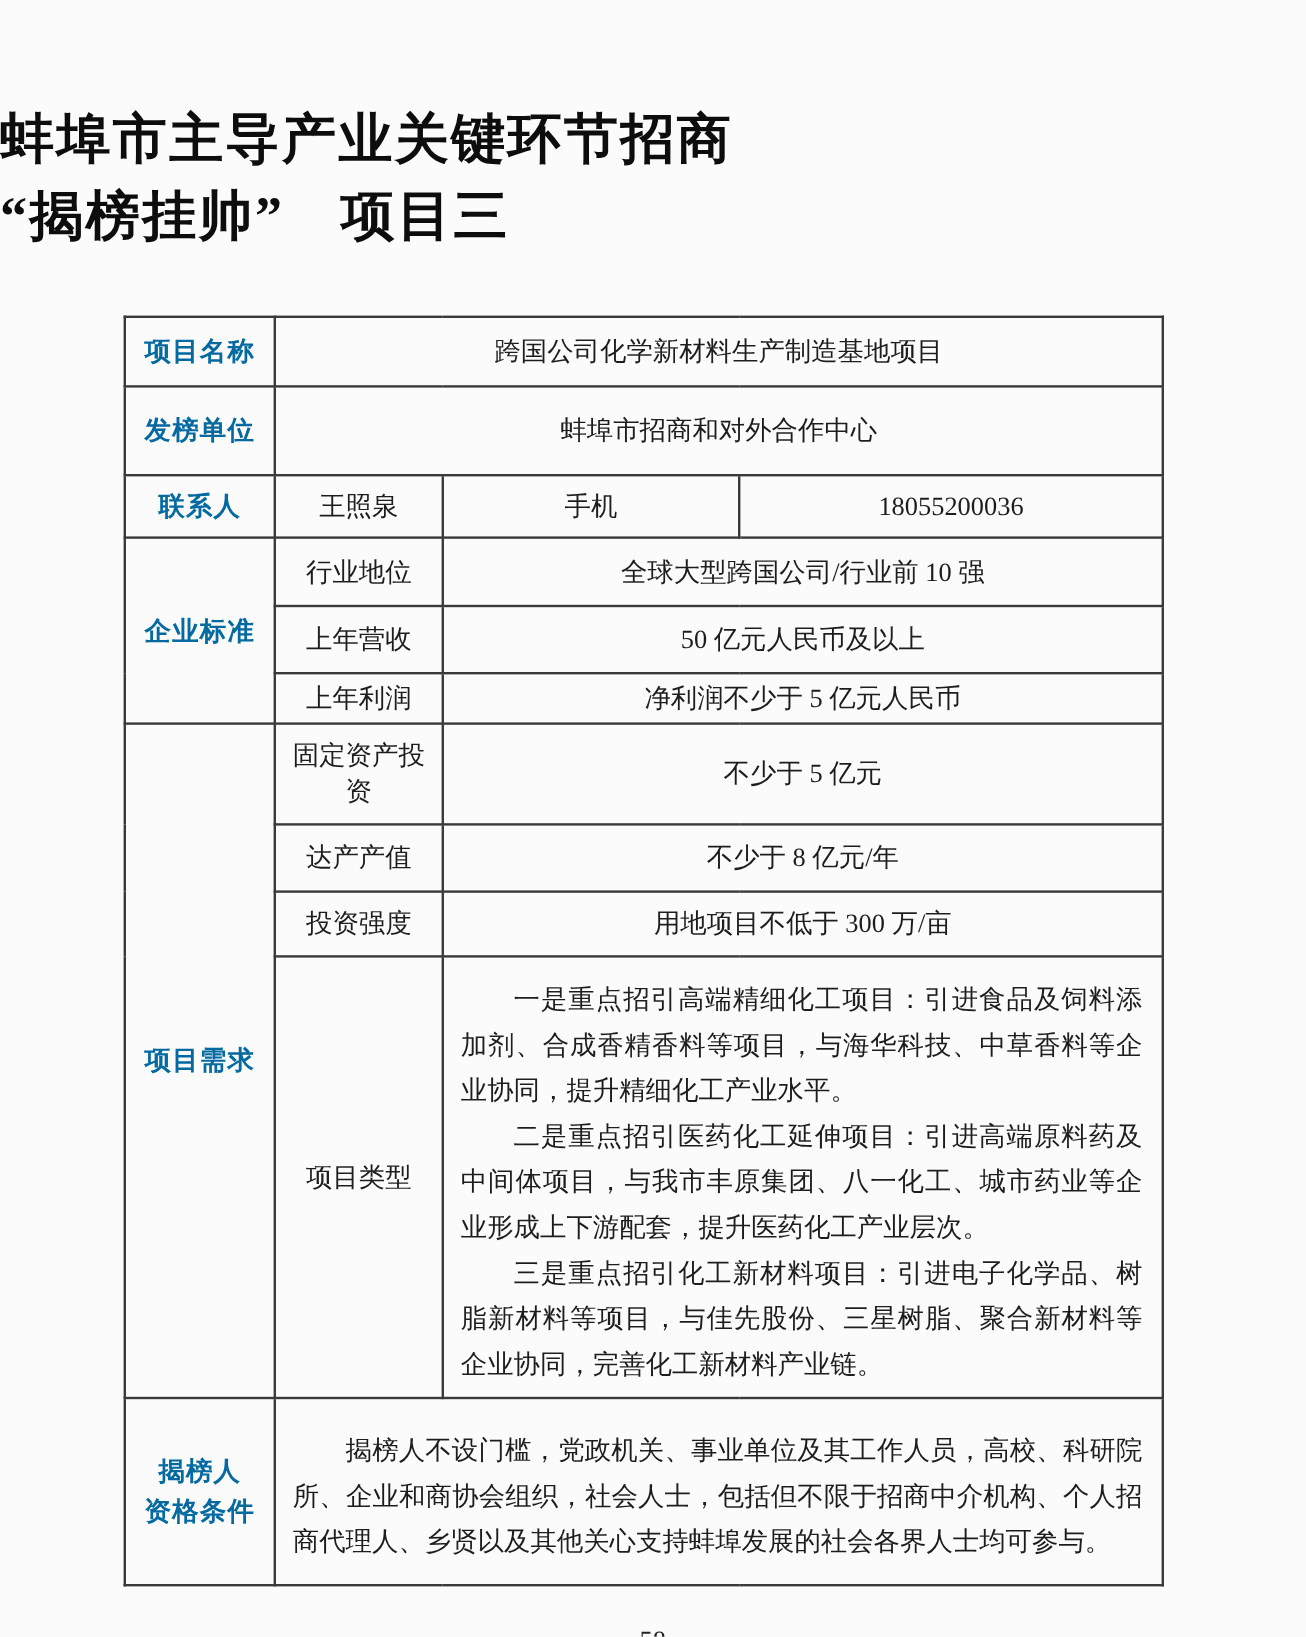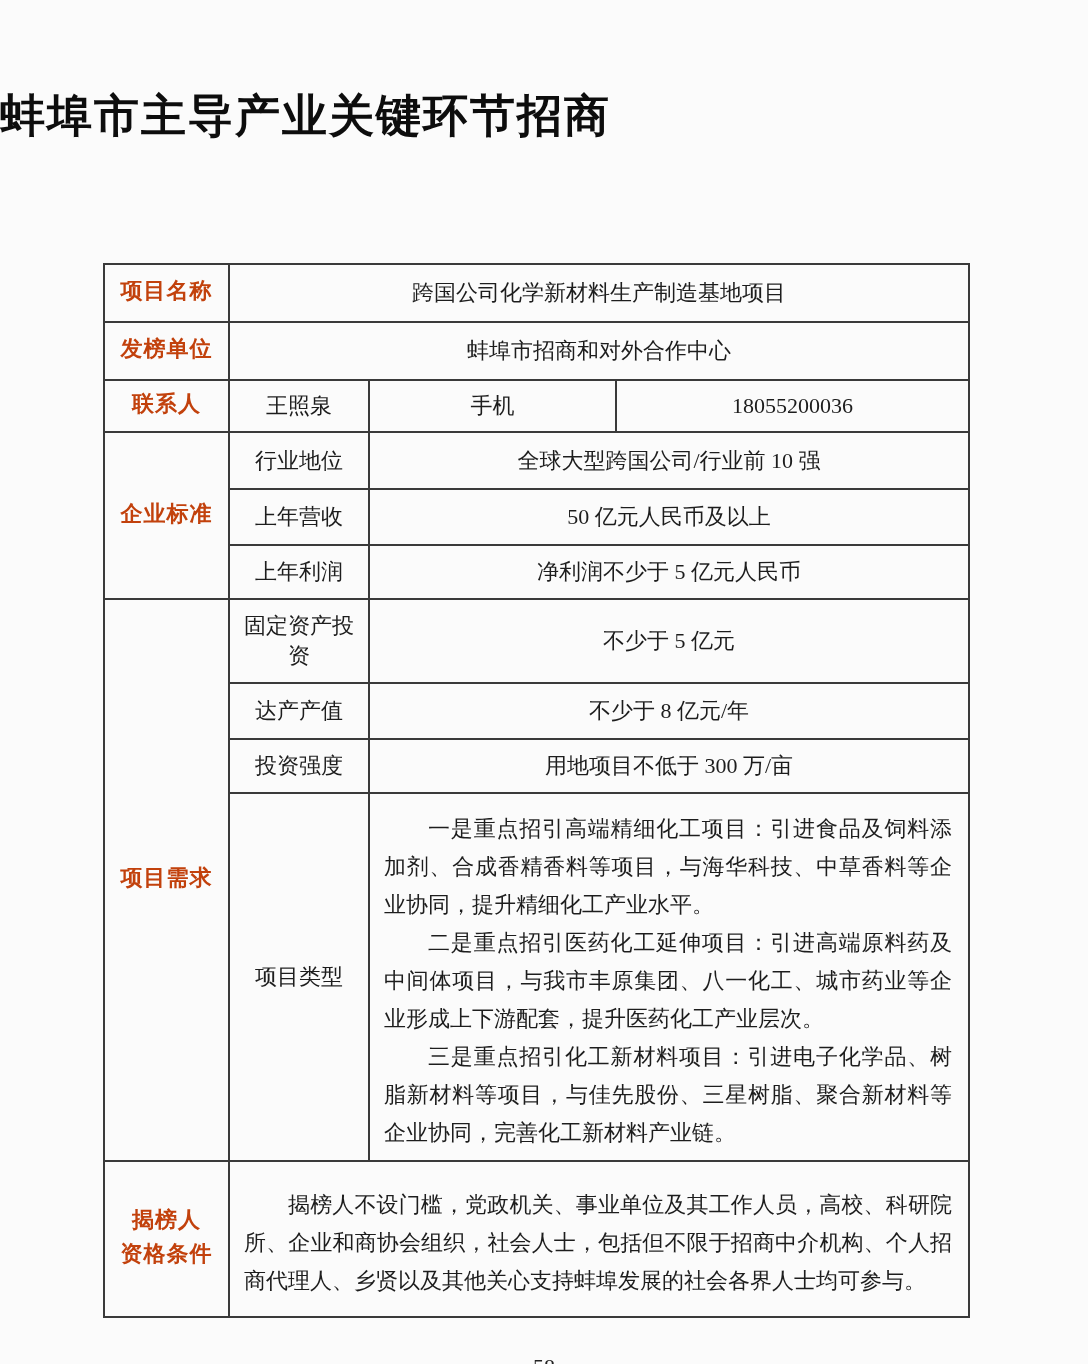--- a/index.html
+++ b/index.html
@@ -33,24 +33,24 @@
     border:2px solid #3a3a3a;
     font-size:22px;
     text-align:center;
     vertical-align:middle;
     padding:4px 8px;
     box-sizing:border-box;
     color:#1d1d1d;
     line-height:30px;
   }
   td.hd {
-    font-family:Liberation Mono, monospace;
+    font-family:Liberation Sans, sans-serif;
     font-weight:600;
     letter-spacing:1px;
-    color:#c2410c;
+    color:#0369a1;
   }
   td.sub {
     font-family:"Liberation Serif", serif;
     font-weight:400;
     padding:4px 10px;
   }
   td.val { font-family:"Liberation Serif", serif; }
   td.para {
     text-align:justify;
     padding:16px 16px 8px 14px;
@@ -58,25 +58,25 @@
   }
   td.para p {
     margin:0;
     text-indent:2em;
     line-height:38px;
     text-align:justify;
   }
   .hd-line { display:block; line-height:34px; }
 
   .r1  { height:58px; }
-  .r2  { height:58px; }
+  .r2  { height:74px; }
   .r3  { height:52px; }
   .r4  { height:57px; }
   .r5  { height:56px; }
-  .r6  { height:54px; }
+  .r6  { height:42px; }
   .r7  { height:84px; }
   .r8  { height:56px; }
   .r9  { height:54px; }
   .r10 { height:344px; }
   .r11 { height:156px; }
 
   .page-number {
     position:absolute;
     top:1354px; left:0; width:1088px;
     text-align:center;
@@ -85,20 +85,21 @@
     font-family:"Liberation Serif", serif;
   }
 </style>
 </head>
 <body>
 
 <div class="page">
 
   <div class="doc-title">
     <span class="hd-line" style="line-height:64px;">蚌埠市主导产业关键环节招商</span>
+    <span class="hd-line" style="line-height:64px;">“揭榜挂帅”　项目三</span>
   </div>
 
   <table class="main">
     <colgroup>
       <col style="width:125px">
       <col style="width:140px">
       <col style="width:247px">
       <col style="width:353px">
     </colgroup>
     <tbody>

